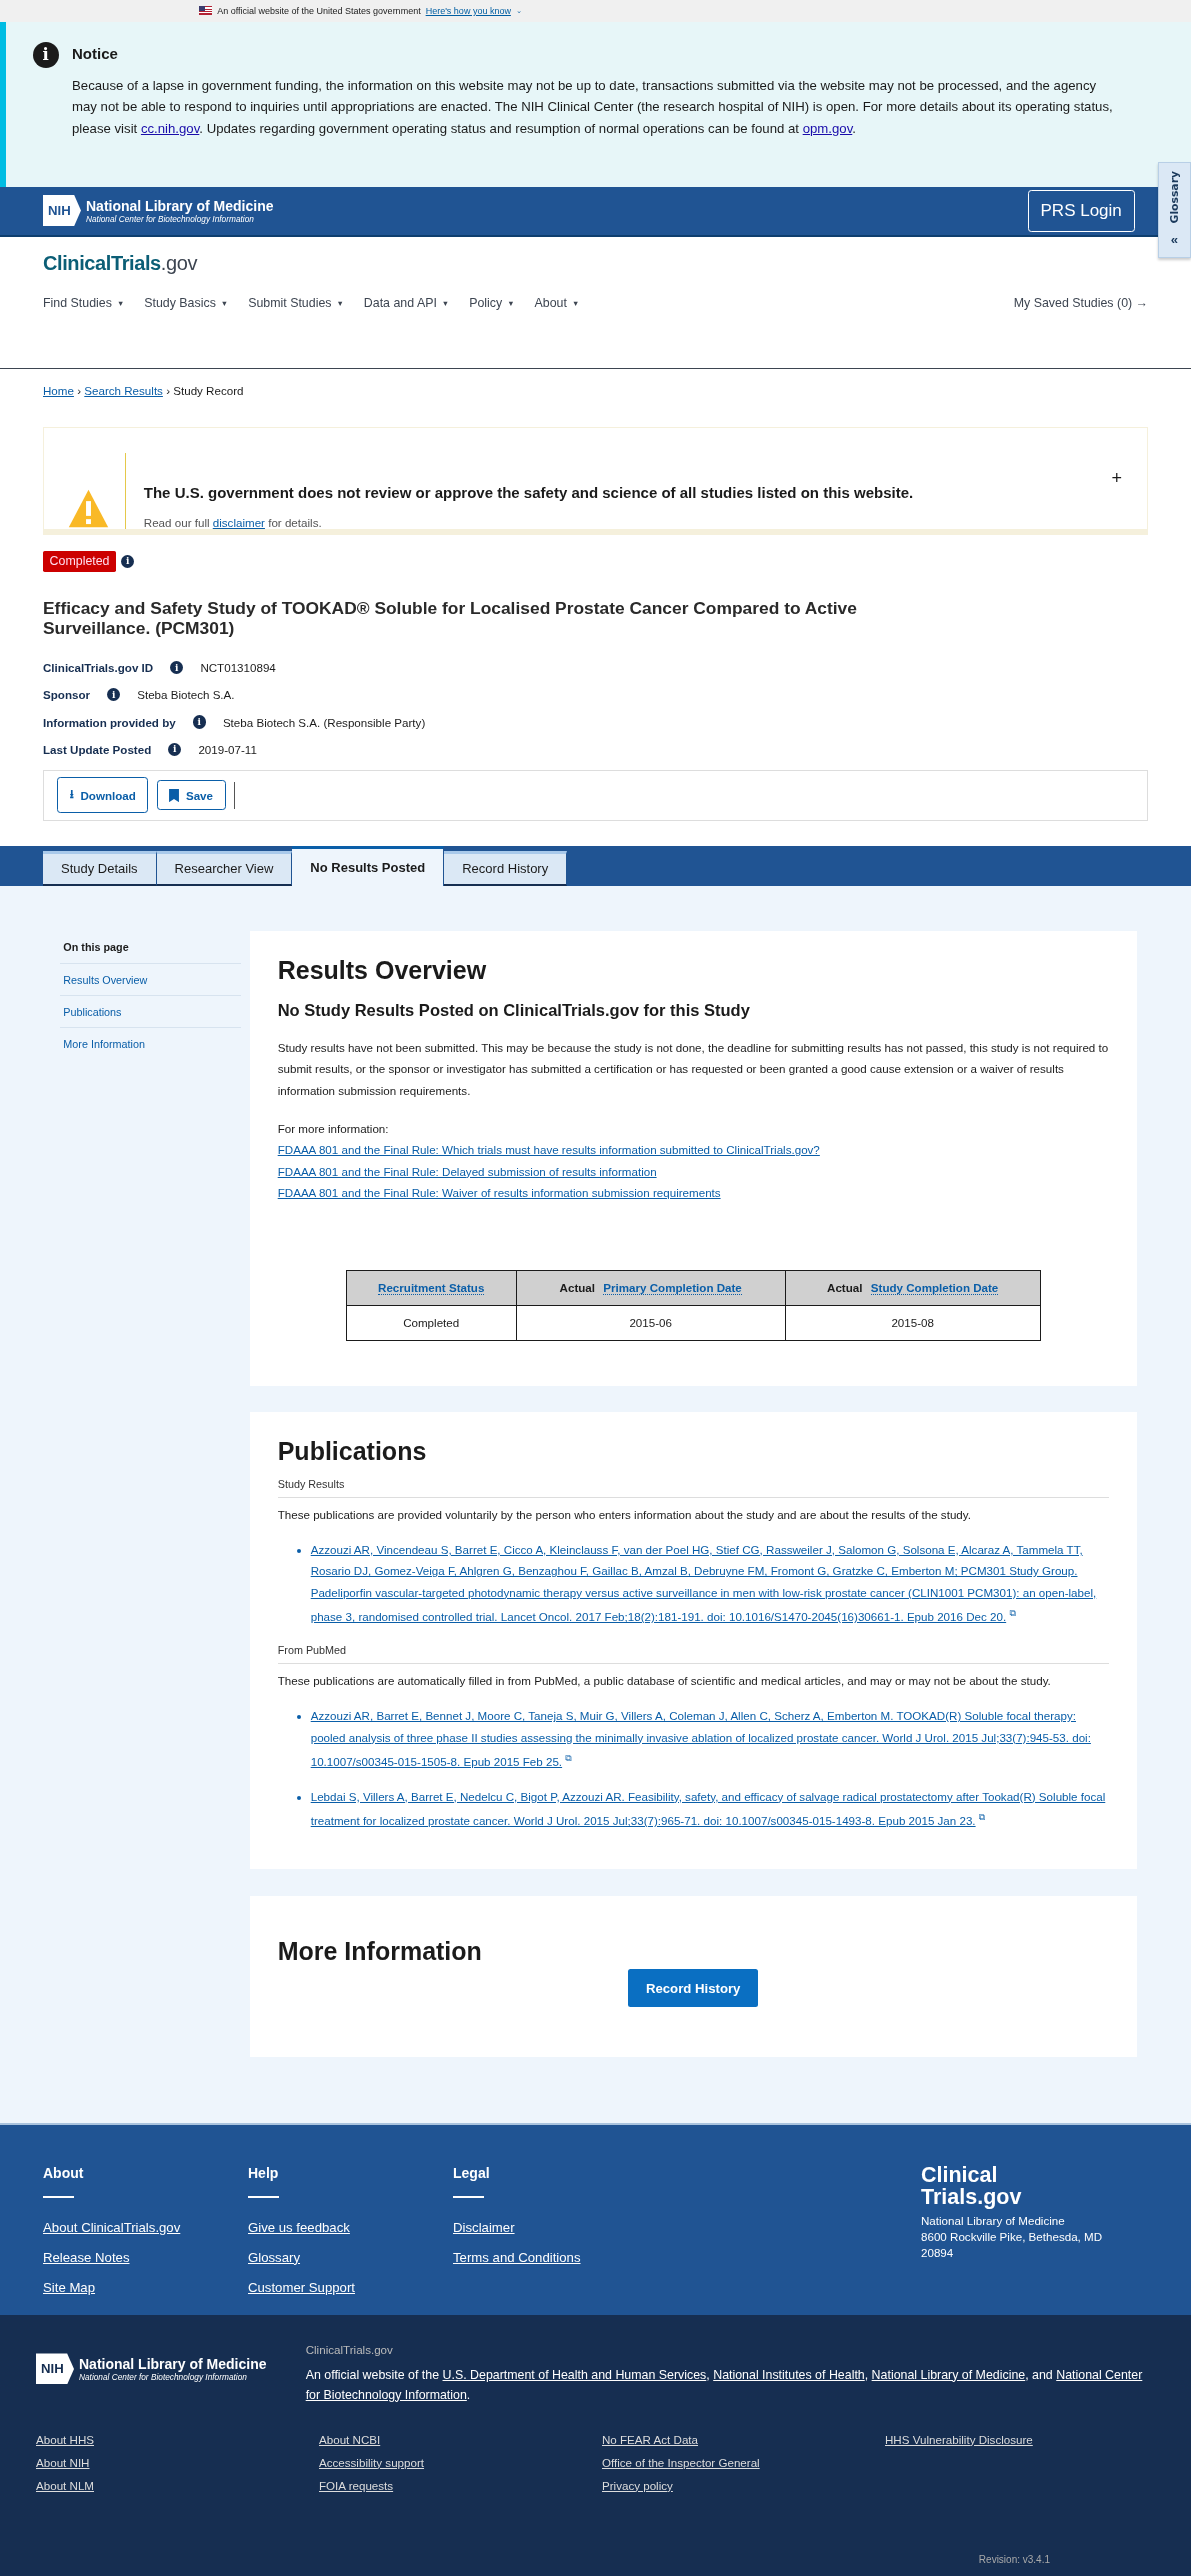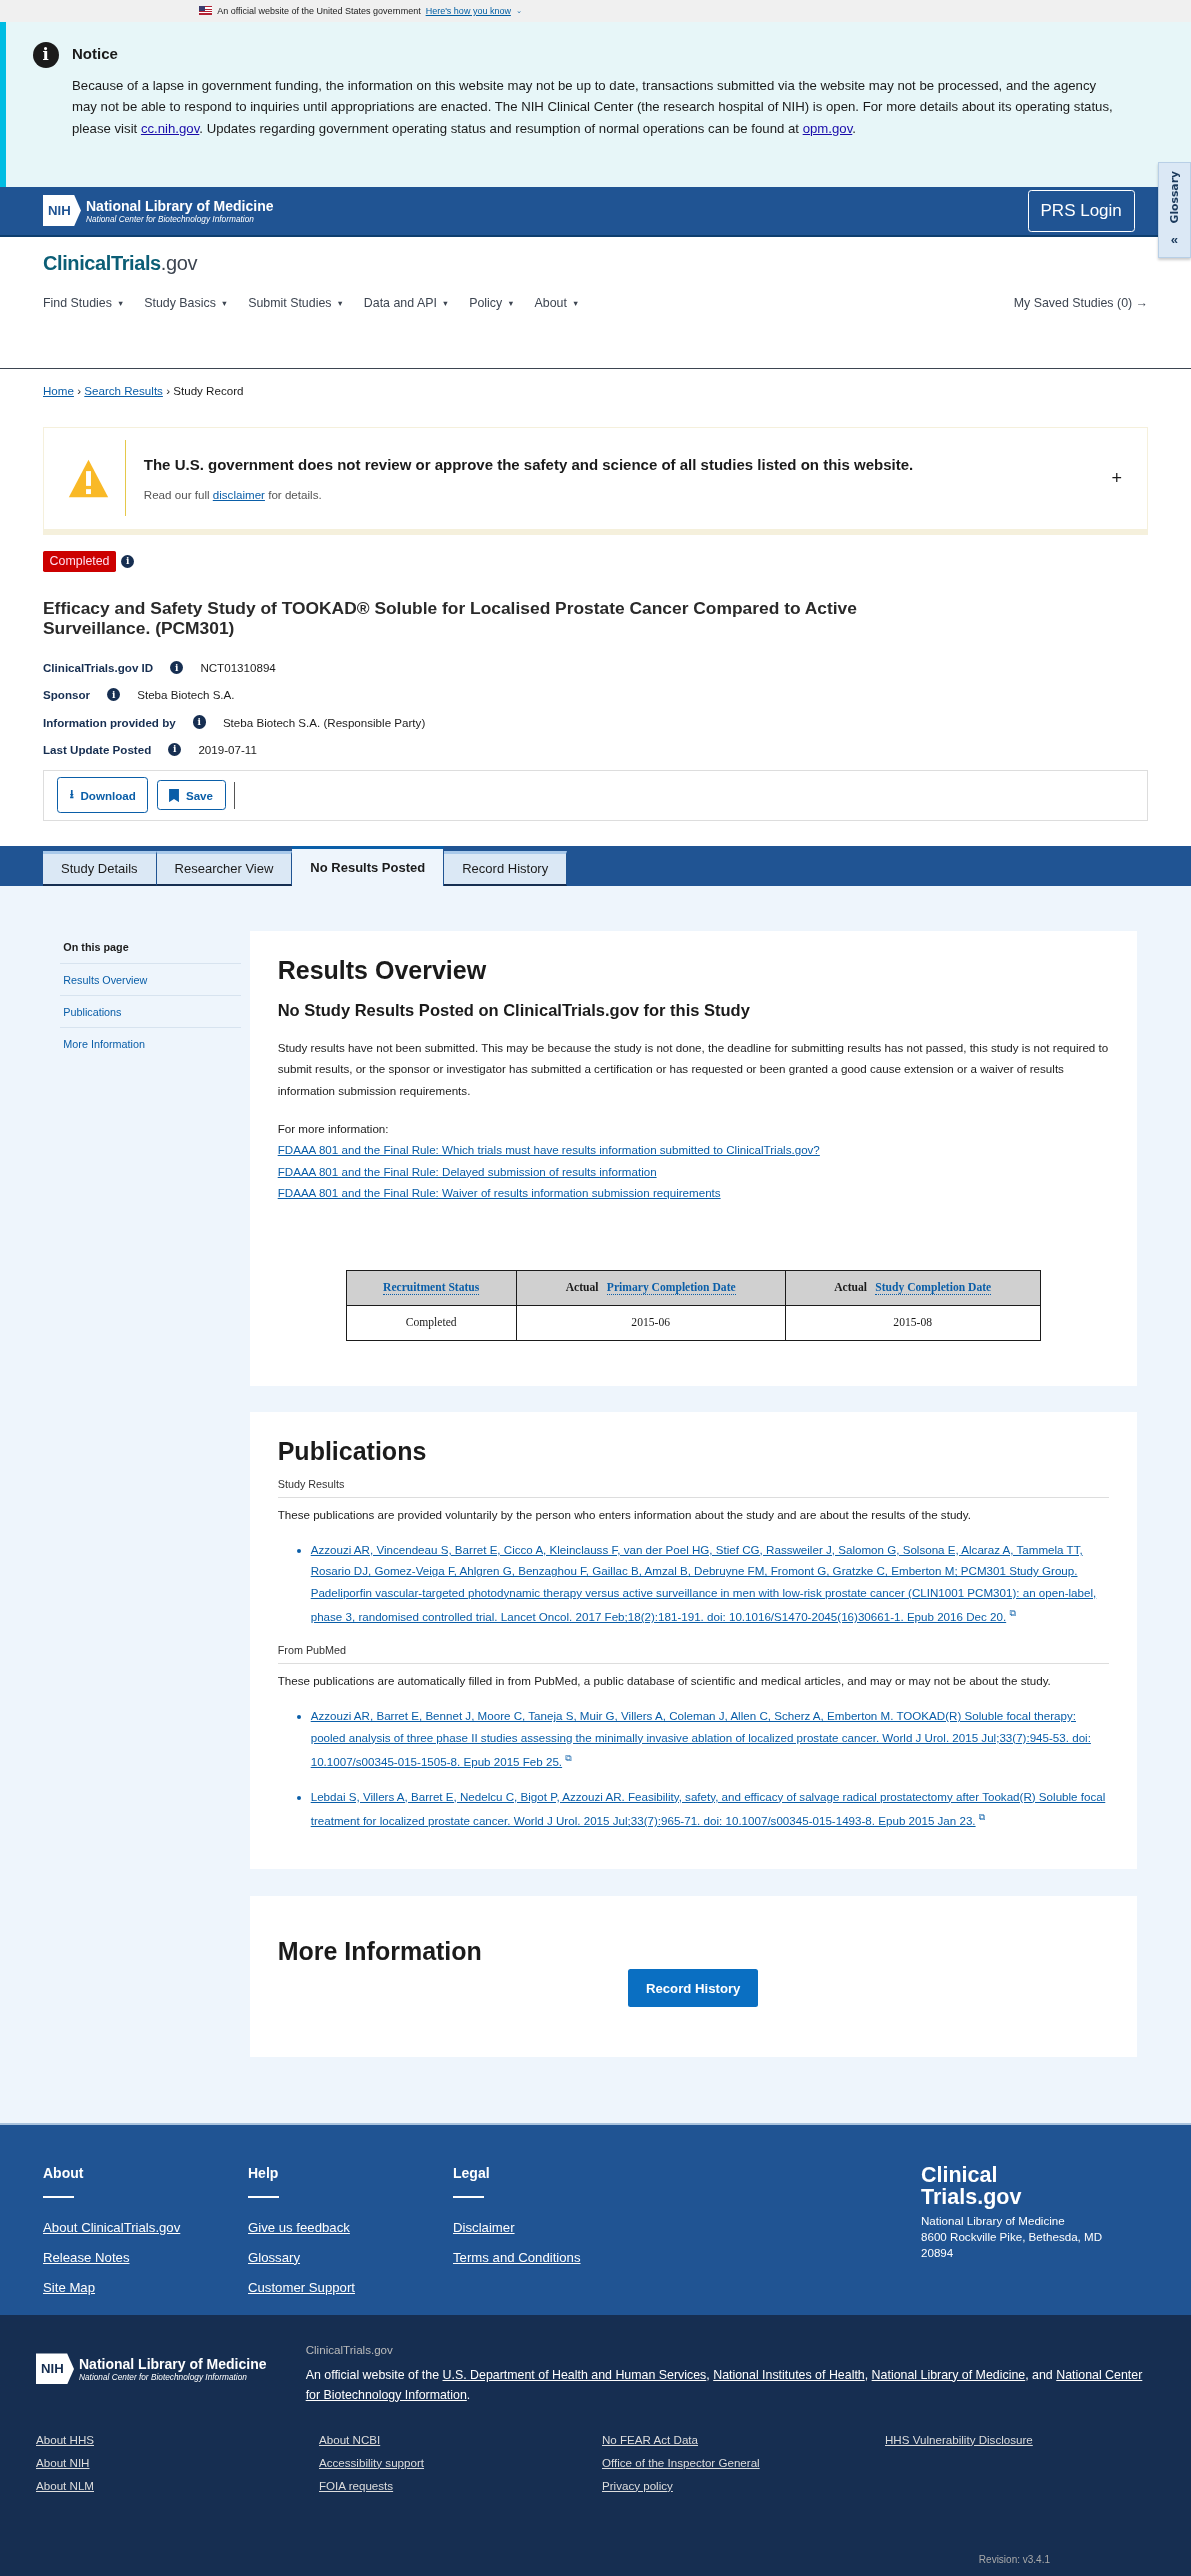--- a/index.html
+++ b/index.html
@@ -26,21 +26,21 @@
   .prs-btn { border: 0.8px solid #fff; color: #fff; background: transparent; padding: 10px 12px; border-radius: 3.3px; font-size: 17px; font-family: "Liberation Sans", sans-serif; margin-right: 0; }
   .ct-header { padding: 15px 43px 0 43px; border-bottom: 1.7px solid #3d4551; height: 132px; }
   .ct-logo { font-size: 20px; font-weight: bold; color: #0b5e76; letter-spacing: -0.4px; }
   .ct-logo .gov { color: #3d4551; font-weight: normal; }
   .main-nav { display: flex; justify-content: space-between; margin-top: 21.5px; font-size: 12.4px; color: #3d4551; }
   .main-nav .left { display: flex; gap: 20px; }
   .main-nav .item { display: flex; align-items: center; gap: 5px; }
   .main-nav .chev { font-size: 7.4px; }
   .breadcrumb { padding: 15px 43px; font-size: 11.6px; color: #1b1b1b; height: 58px; }
   .breadcrumb a { color: #0a5ea8; }
-  .disclaimer { margin: 0 43px; border: 1.7px solid #f5f0dc; border-bottom-width: 6.6px; height: 108px; position: relative; display: flex; align-items: center; }
+  .disclaimer { margin: 0 43px; border: 1.7px solid #f5f0dc; border-bottom-width: 6.6px; height: 108px; position: relative; display: flex; align-items: flex-end; }
   .warn-icon { width: 43px; margin-left: 23px; }
   .disclaimer .vline { width: 0.8px; height: 76px; background: #e5c84a; margin-left: 15px; margin-right: 18px; }
   .disclaimer .txt .t1 { font-size: 15px; font-weight: bold; }
   .disclaimer .txt .t2 { font-size: 11.6px; color: #555; margin-top: 15px; }
   .disclaimer .plus { position: absolute; right: 25px; top: 40px; font-size: 18px; }
   .status-row { padding: 16.5px 43px 0 43px; display: flex; align-items: center; gap: 5px; }
   .badge { background: #c00; color: #fde; font-size: 12.4px; padding: 3.3px 6.6px; border-radius: 1.7px; }
   .info-i { width: 13.2px; height: 13.2px; border-radius: 50%; background: #162e51; color: #fff; font-size: 9px; font-weight: bold; display: inline-flex; align-items: center; justify-content: center; font-family: "DejaVu Serif", serif; }
   .study-title { padding: 26.5px 43px 0 43px; font-size: 17.4px; font-weight: bold; line-height: 20px; width: 910px; color: #2a2a2a; }
   .meta { padding: 23px 43px 0 43px; }
@@ -56,21 +56,21 @@
   .onpage { width: 248px; padding-left: 60px; padding-top: 0; }
   .onpage .hd { font-weight: bold; font-size: 10.8px; padding: 10px 0 10px 3.3px; border-bottom: 1.7px solid #d7e3ef; margin-right: 6.6px; }
   .onpage a { display: block; font-size: 10.8px; color: #0a5ea8; text-decoration: none; padding: 10px 3.3px 9px 3.3px; border-bottom: 1.7px solid #d7e3ef; margin-right: 6.6px; }
   .onpage a:last-child { border-bottom: none; }
   .cards { width: 887px; margin-left: 1.7px; }
   .card { background: #fff; padding: 25px 28px 43px 28px; margin-bottom: 26.5px; }
   .card h2 { font-size: 25px; font-weight: bold; margin-bottom: 16.5px; }
   .card h3 { font-size: 16.5px; font-weight: bold; margin-bottom: 16.5px; }
   .card p { font-size: 11.6px; line-height: 21.5px; }
   .card .links a { display: block; font-size: 11.6px; line-height: 21.5px; }
-  table.status { margin: 66px auto 0 auto; border-collapse: collapse; width: 695px; font-size: 11.6px; font-family: Liberation Serif, serif; }
+  table.status { margin: 66px auto 0 auto; border-collapse: collapse; width: 695px; font-size: 11.6px; }
   table.status th { background: #d0d0d0; border: 0.8px solid #1b1b1b; height: 35px; font-weight: bold; }
   table.status td { border: 0.8px solid #1b1b1b; height: 35px; text-align: center; }
   table.status th .dfn { color: #0a5ea8; border-bottom: 1.7px dotted #0a5ea8; }
   table.status th .act { margin-right: 8.3px; }
   .sub-hd { font-size: 10.8px; color: #333; padding-bottom: 6.6px; border-bottom: 0.8px solid #ddd; margin-bottom: 6.6px; }
   .pub-list { list-style: disc; padding-left: 33px; margin: 13.2px 0 16.5px 0; }
   .pub-list li { font-size: 11.6px; line-height: 21.5px; margin-bottom: 13.2px; color: #0a5ea8; }
   .pub-list li a { color: #0a5ea8; }
   .ext { font-size: 9px; vertical-align: super; }
   .btn-primary { display: block; margin: 3.3px auto 0 auto; background: #0a6fc2; color: #fff; border: none; border-radius: 2.5px; padding: 11.6px 18px; font-weight: bold; font-size: 13.2px; font-family: "Liberation Sans", sans-serif; }

